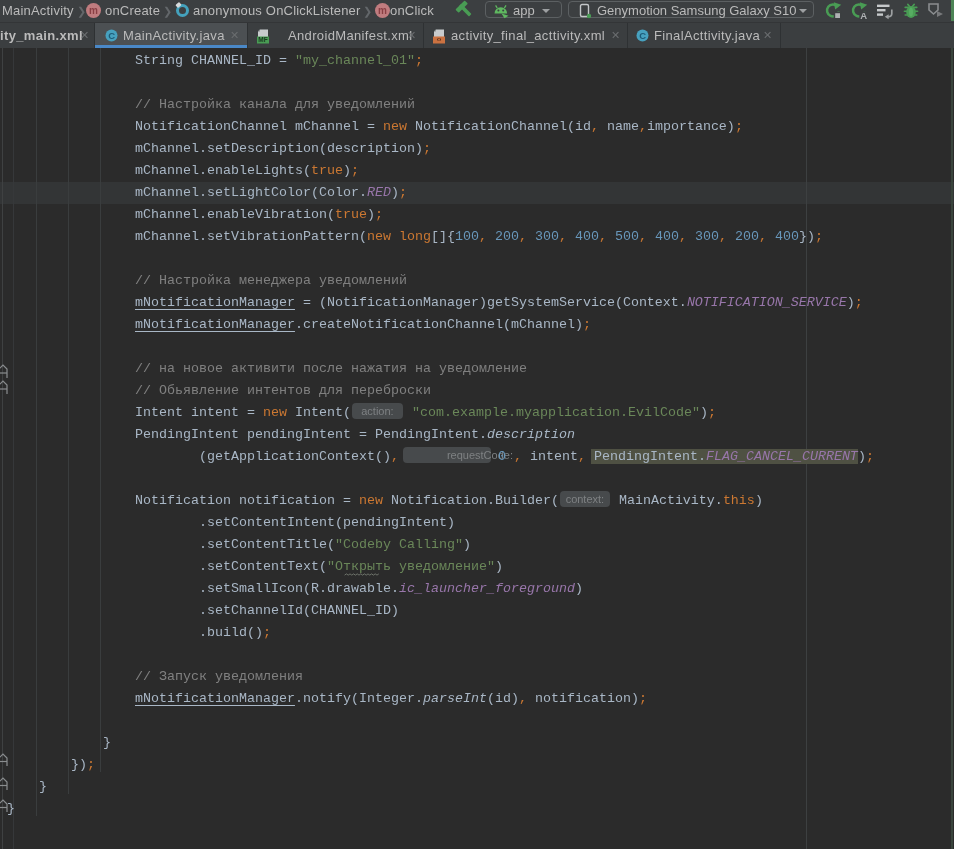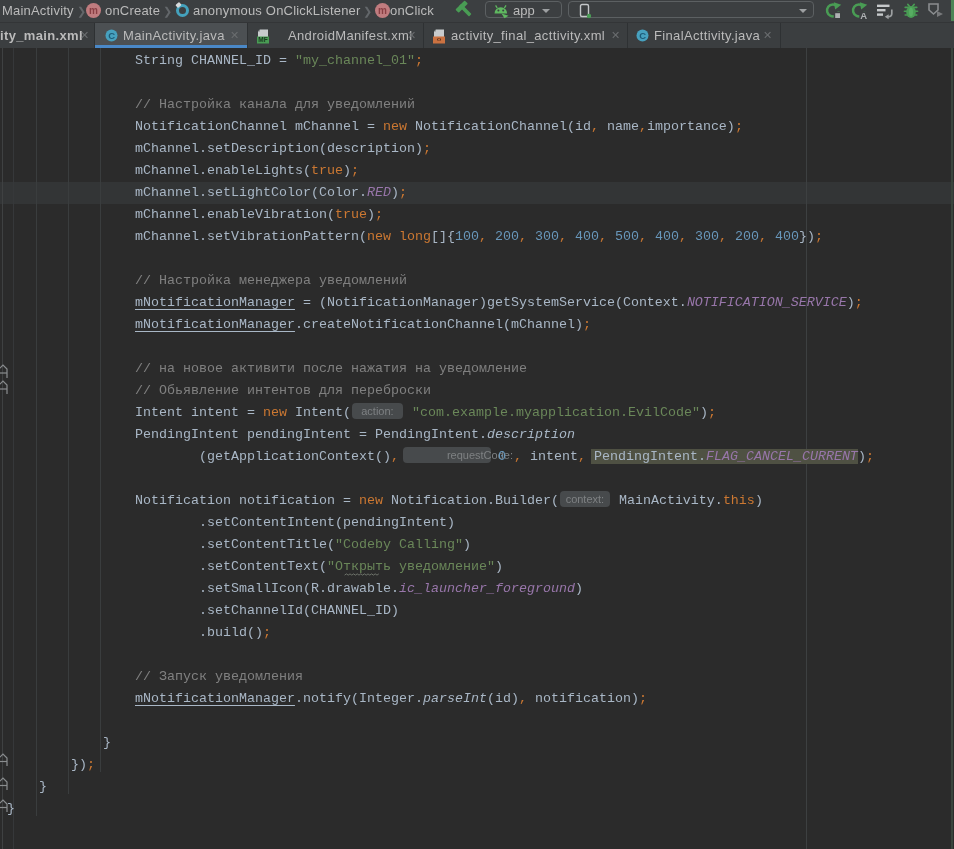--- a/index.html
+++ b/index.html
@@ -97,20 +97,21 @@
       <path d="M9.5 10.5 L16.5 12.8 L12.5 15.2 Z" fill="#5fb860"></path>
     </svg>
     <div class="ddtext" style="left:513px;">app</div>
     <div class="darr" style="left:542px;"></div>
 
     <div class="ddbox" style="left:568px; width:246px;"></div>
     <svg style="position:absolute;left:577px;top:3px;" width="16" height="16" viewBox="0 0 16 16">
       <rect x="3.5" y="1.5" width="8" height="12" rx="1.5" fill="none" stroke="#c3c6c8" stroke-width="1.4"></rect>
       <circle cx="12" cy="13" r="2.2" fill="#499c54"></circle>
     </svg>
+    <div class="ddtext" style="left:597px;">Genymotion Samsung Galaxy S10</div>
     <div class="darr" style="left:799px;"></div>
 
     <svg style="position:absolute;left:824px;top:2px;" width="18" height="18" viewBox="0 0 18 18">
       <path d="M13.6 4.5 A 6 6 0 1 0 14.9 9.6" fill="none" stroke="#499c54" stroke-width="2.5"></path>
       <path d="M9.8 0.3 L17.2 2.8 L11.2 7.6 Z" fill="#499c54"></path>
       <rect x="9.8" y="9.8" width="7.5" height="7.5" fill="#3c3f41"></rect>
       <rect x="11.2" y="11.2" width="4.8" height="4.8" fill="#aeb1b3"></rect>
     </svg>
 
     <svg style="position:absolute;left:850px;top:2px;" width="18" height="18" viewBox="0 0 18 18">

